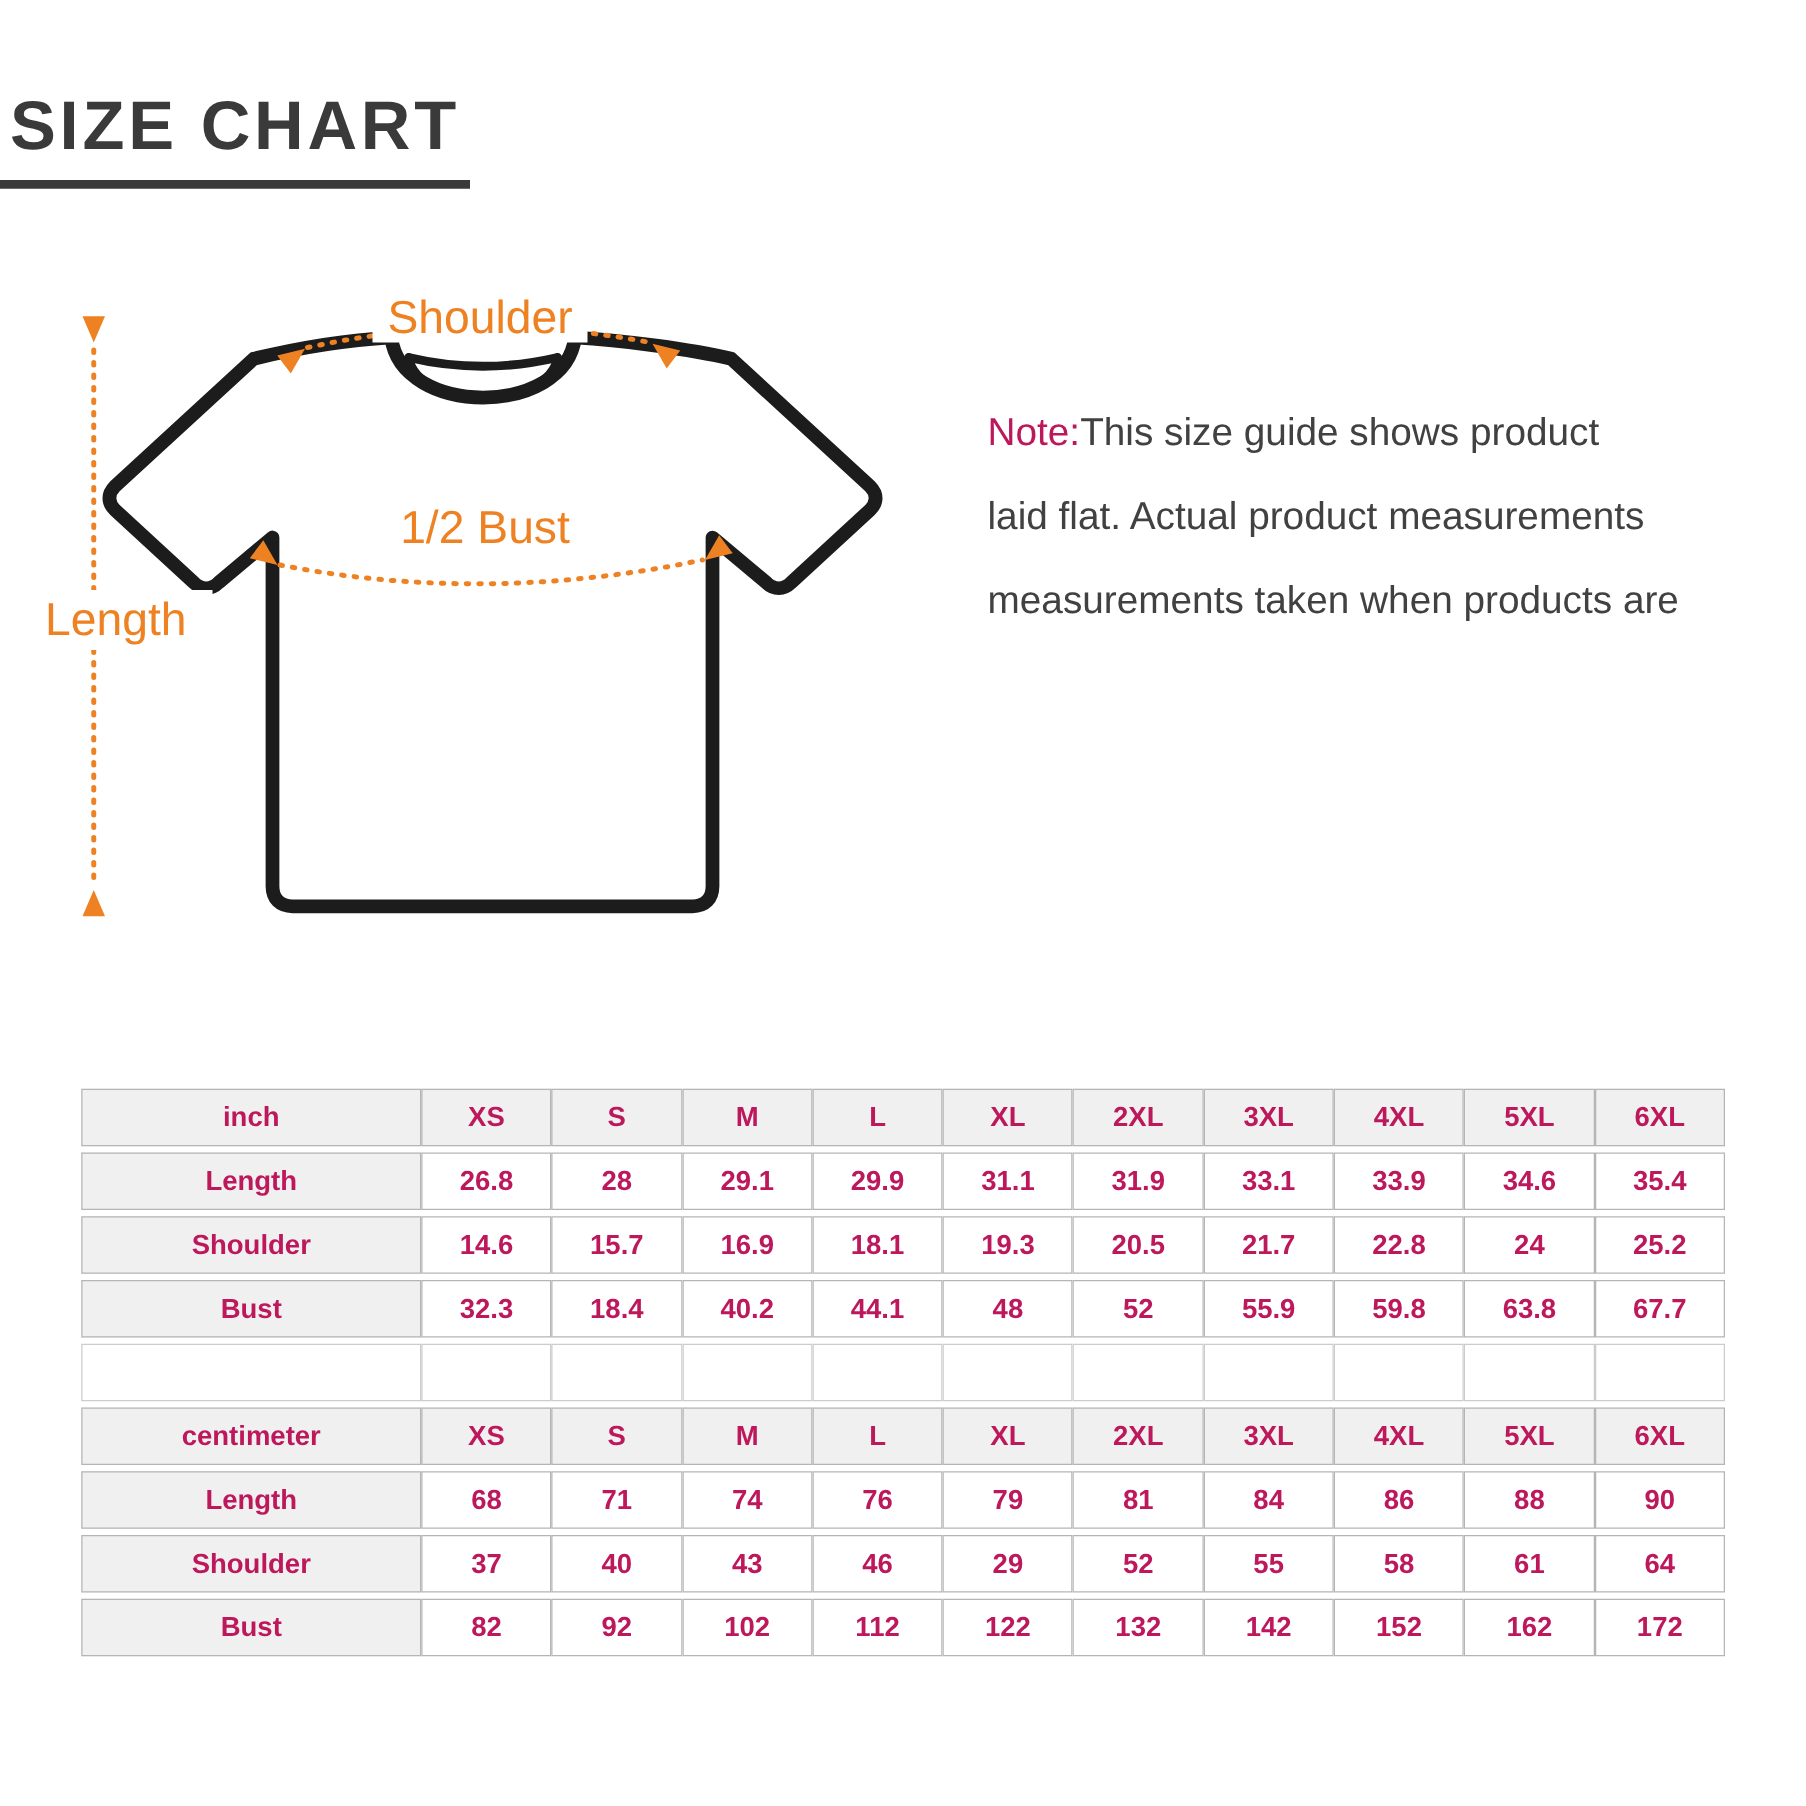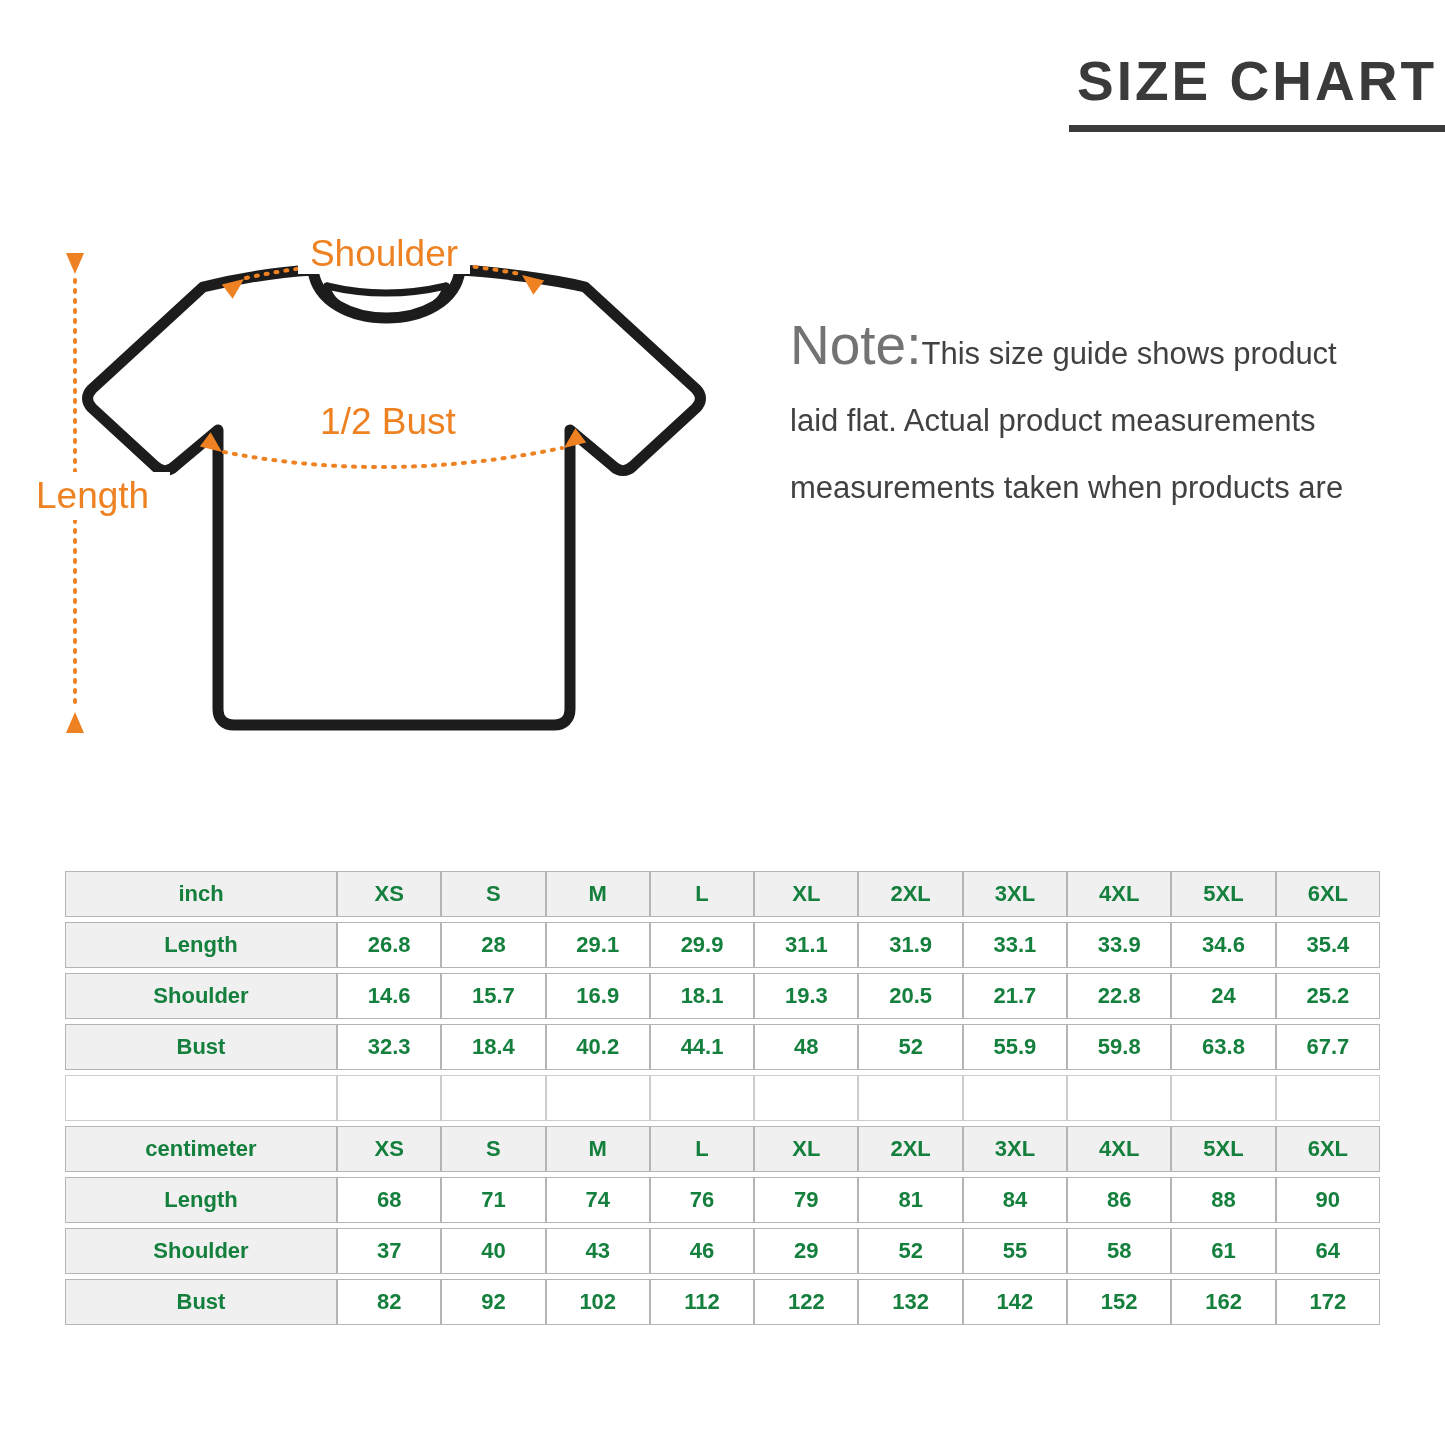--- a/index.html
+++ b/index.html
@@ -1,35 +1,35 @@
 <!DOCTYPE html>
 <html><head>
 <meta charset="utf-8">
 <style>
   * { margin:0; padding:0; box-sizing:border-box; }
   html,body { background:#ffffff; }
   body {
     position:relative; width:1445px; height:1445px;
     font-family:"Liberation Sans", sans-serif; overflow:hidden;
   }
-  .title-wrap { position:absolute; top:49px; left:0; width:100%; text-align:right; }
+  .title-wrap { position:absolute; top:68px; left:0; width:100%; text-align:left; }
   .page-title {
     display:inline-block; font-size:55px; font-weight:bold; letter-spacing:3px;
     color:#3a3a3a; border-bottom:7px solid #3a3a3a; padding:0 8px 12px 8px;
   }
   .diagram { position:absolute; left:28px; top:222px; }
   .note {
     position:absolute; left:790px; top:312px; width:608px;
     font-size:31px; line-height:67px; color:#414141; text-align:left;
   }
-  .note-prefix { font-size:55px; color:#737373; }
+  .note-prefix { font-size:31px; color:#be185d; }
   table.size-table {
     position:absolute; left:65px; top:866px; width:1315px;
     border-collapse:separate; border-spacing:0 5px; table-layout:fixed;
-    font-size:22px; font-weight:bold; color:#15803d;
+    font-size:22px; font-weight:bold; color:#be185d;
   }
   table.size-table td {
     border:1px solid #b5b5b5; background:#ffffff; text-align:center;
     height:46px; vertical-align:middle; padding:0;
   }
   table.size-table td.lbl, table.size-table tr.head td { background:#f0f0f0; }
   table.size-table tr.spacer td { background:#ffffff; border-color:#cccccc; }
 </style>
 </head>
 <body>

